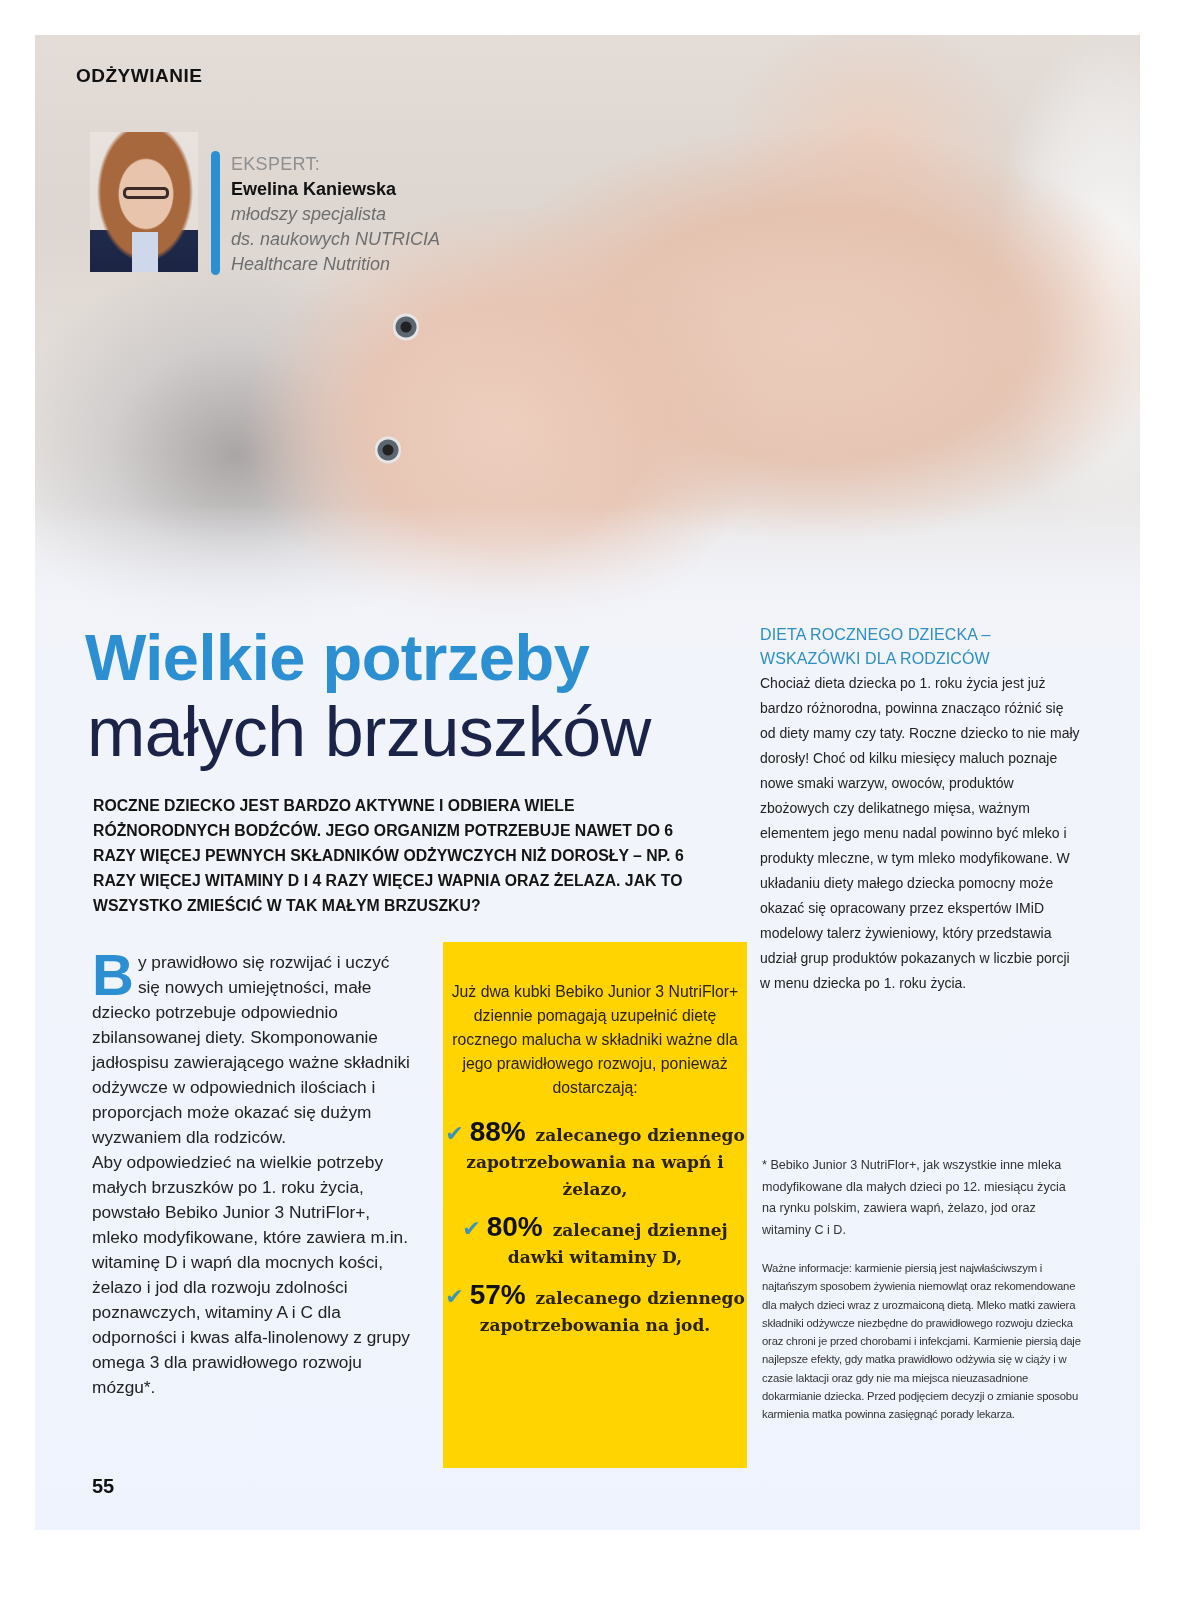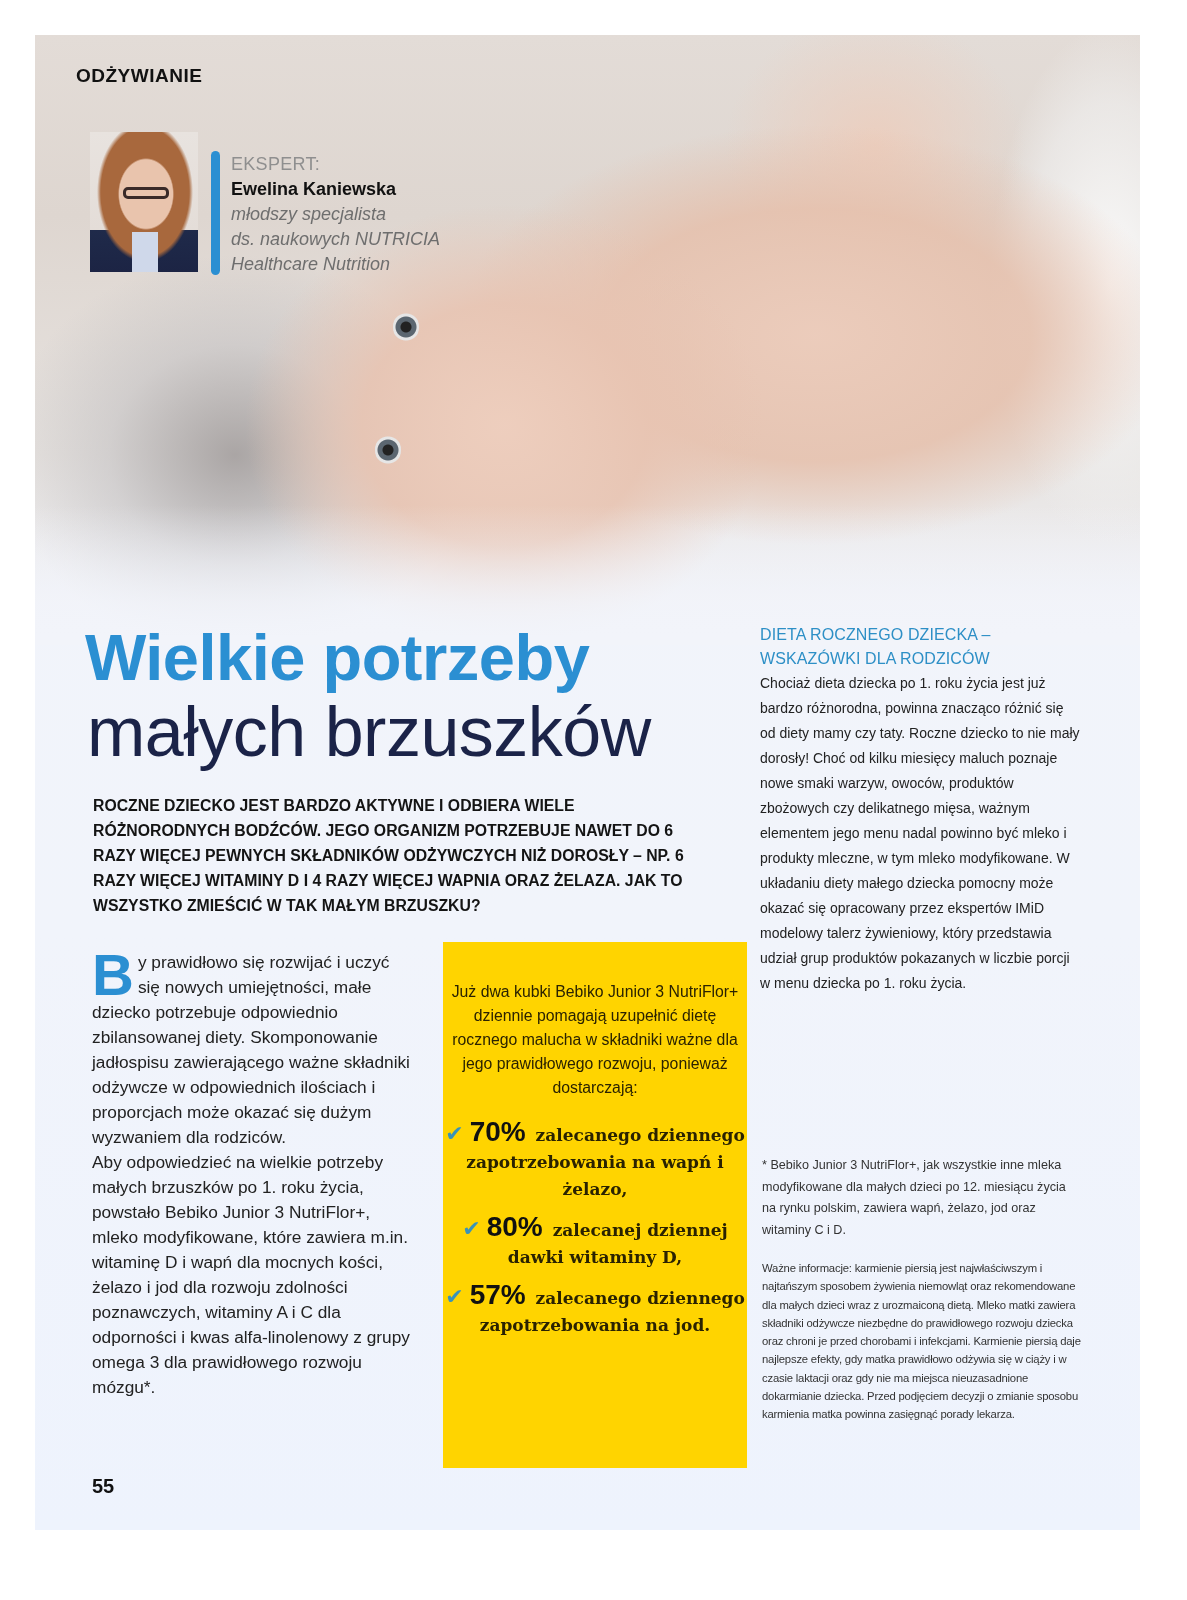--- a/index.html
+++ b/index.html
@@ -129,21 +129,21 @@
   <p class="lead">ROCZNE DZIECKO JEST BARDZO AKTYWNE I ODBIERA WIELE RÓŻNORODNYCH BODŹCÓW. JEGO ORGANIZM POTRZEBUJE NAWET DO 6 RAZY WIĘCEJ PEWNYCH SKŁADNIKÓW ODŻYWCZYCH NIŻ DOROSŁY – NP. 6 RAZY WIĘCEJ WITAMINY D I 4 RAZY WIĘCEJ WAPNIA ORAZ ŻELAZA. JAK TO WSZYSTKO ZMIEŚCIĆ W TAK MAŁYM BRZUSZKU?</p>
 
   <div class="body-left">
     <p><span class="dropcap">B</span><span>y prawidłowo się rozwijać i uczyć się nowych umiejętności, małe dziecko potrzebuje odpowiednio zbilansowanej diety. Skomponowanie jadłospisu zawierającego ważne składniki odżywcze w odpowiednich ilościach i proporcjach może okazać się dużym wyzwaniem dla rodziców.</span></p>
     <p>Aby odpowiedzieć na wielkie potrzeby małych brzuszków po 1. roku życia, powstało Bebiko Junior 3 NutriFlor+, mleko modyfikowane, które zawiera m.in. witaminę D i wapń dla mocnych kości, żelazo i jod dla rozwoju zdolności poznawczych, witaminy A i C dla odporności i kwas alfa-linolenowy z grupy omega 3 dla prawidłowego rozwoju mózgu*.</p>
   </div>
 
   <div class="yellow-box">
     <p class="yb-intro">Już dwa kubki Bebiko Junior 3 NutriFlor+ dziennie pomagają uzupełnić dietę rocznego malucha w składniki ważne dla jego prawidłowego rozwoju, ponieważ dostarczają:</p>
     <div class="yb-item">
-      <span class="yb-check">✔</span><span class="yb-pct">70%</span>
+      <span class="yb-check">✔</span><span class="yb-pct">88%</span>
       <span>zalecanego dziennego zapotrzebowania na wapń i żelazo,</span>
     </div>
     <div class="yb-item">
       <span class="yb-check">✔</span><span class="yb-pct">80%</span>
       <span>zalecanej dziennej dawki witaminy D,</span>
     </div>
     <div class="yb-item">
       <span class="yb-check">✔</span><span class="yb-pct">57%</span>
       <span>zalecanego dziennego zapotrzebowania na jod.</span>
     </div>

